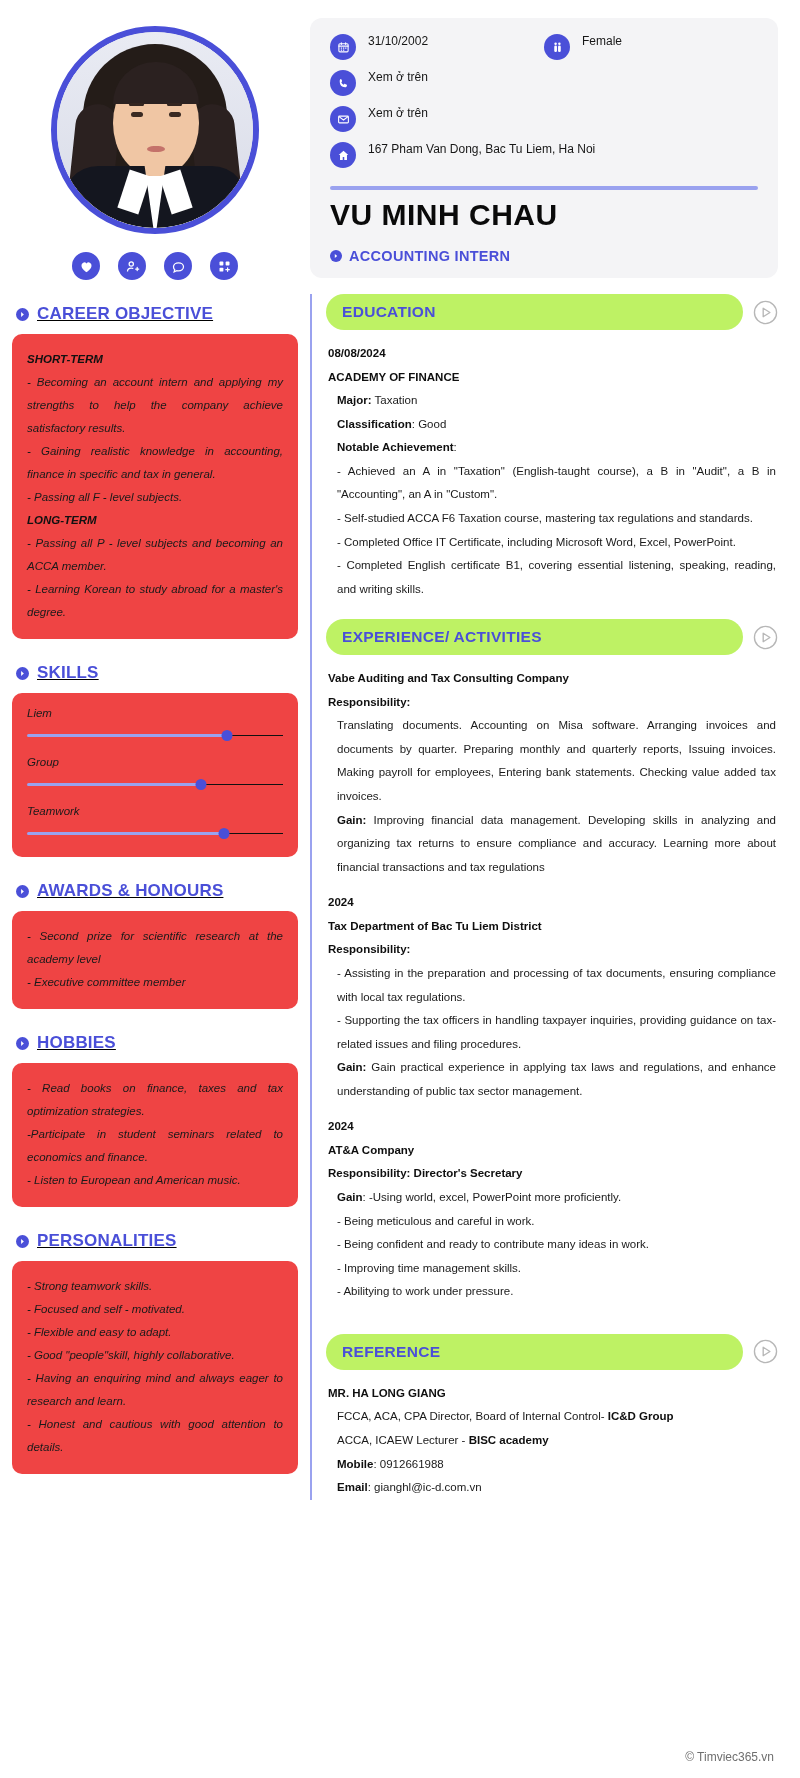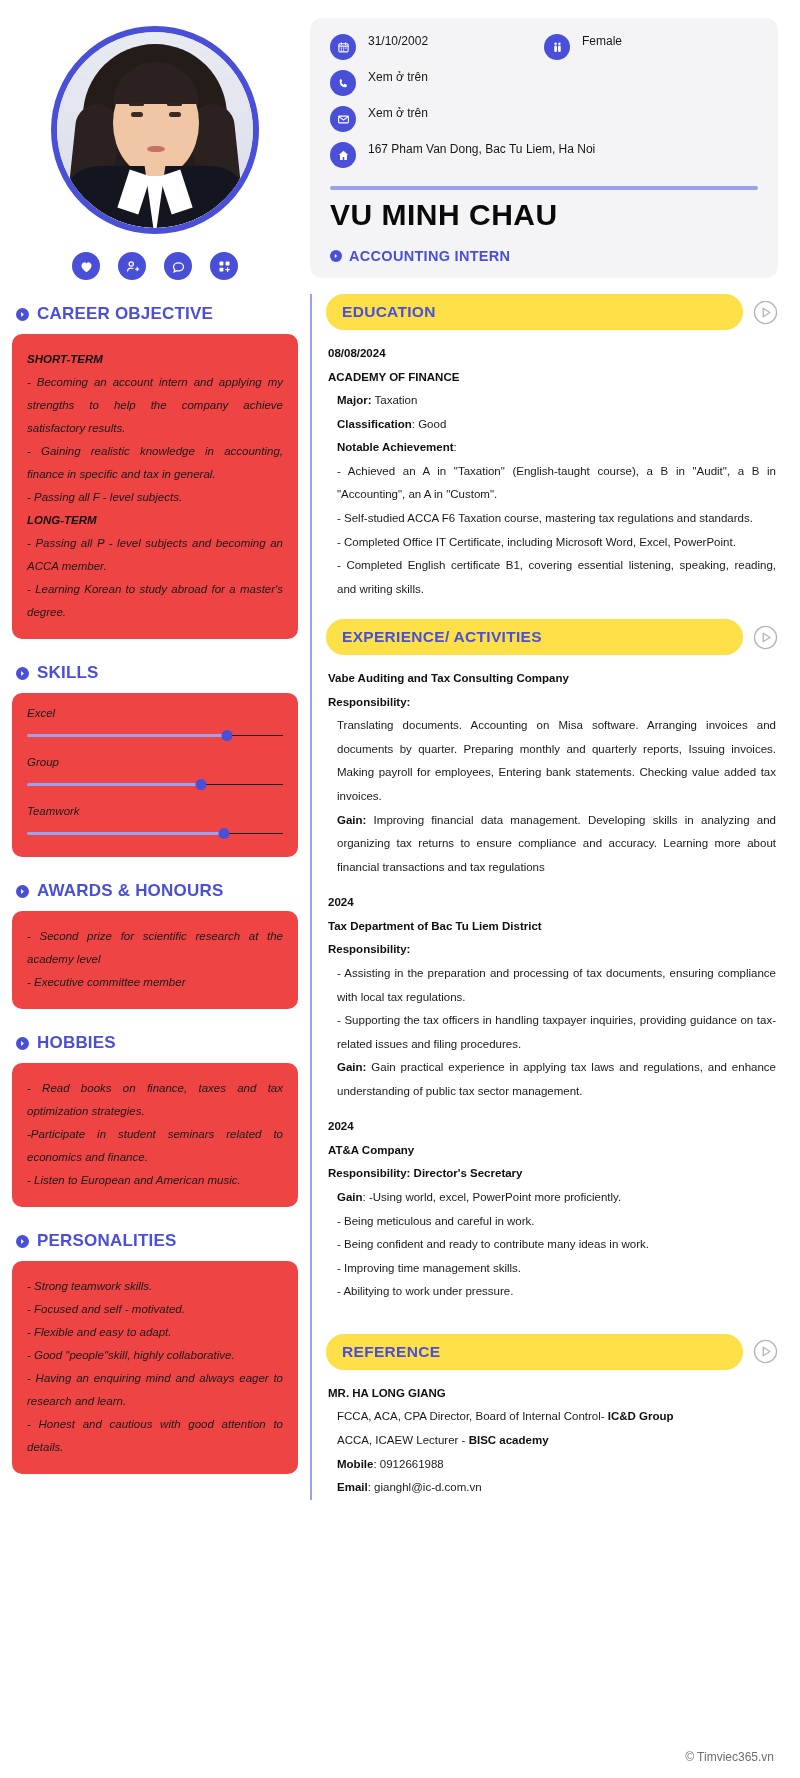--- a/index.html
+++ b/index.html
@@ -58,20 +58,21 @@
   .social-btn {
     width:28px; height:28px; border-radius:50%; background:#4A4FD8;
     display:flex; align-items:center; justify-content:center;
   }
   .social-btn svg { width:15px; height:15px; display:block; }
 
   
   .l-head {
     display:flex; align-items:center; gap:8px;
     margin: 24px 0 10px 4px;
+    text-decoration: underline;
   }
   .l-head .bullet {
     width:13px; height:13px; border-radius:50%;
     background:#4A4FD8; display:flex; align-items:center; justify-content:center;
     flex:0 0 13px;
   }
   .l-head .bullet svg { width:7px; height:7px; }
   .l-head .txt {
     color:#4A4FD8; font-size:17px; font-weight:bold; letter-spacing:.2px;
   }
@@ -127,21 +128,21 @@
   
   .right-body {
     position:relative;
     margin-top:16px;
     padding-left:14px;
     border-left:2px solid #9aa2ef;
   }
   .sec-head-row { display:flex; align-items:center; gap:10px; margin: 4px 0 12px 0; }
   .sec-pill {
     flex:1 1 auto;
-    background:#fde047;
+    background:#bef264;
     border-radius:18px;
     padding:9px 16px;
     color:#4A4FD8; font-size:15.5px; font-weight:bold; letter-spacing:.3px;
   }
   .play-ico { width:25px;height:25px;flex:0 0 25px; }
   .play-ico svg { width:25px;height:25px; display:block; }
 
   .sec-body { padding: 0 2px 0 2px; }
   .r-line { font-size:11.5px; color:#1a1a1a; line-height:2.05; text-align:justify;margin-left:9px; }
   .r-b { font-weight:bold; color:#0f0f0f; }
@@ -236,21 +237,21 @@
       <div class="l-head">
         <span class="bullet">
           <svg viewBox="0 0 10 10" fill="#fff">
               <path d="M3 1.5L7 5 3 8.5z"></path>
             </svg>
         </span>
         <span class="txt">SKILLS</span>
       </div>
       <div class="card">
         <div class="skill">
-          <div class="skill-name">Excel</div>
+          <div class="skill-name">Liem</div>
           <div class="slider">
             <div class="track-off"></div>
             <div class="track-on" style="width: 78%;"></div>
             <div class="knob" style="left: 78%;"></div>
           </div>
         </div>
         <div class="skill">
           <div class="skill-name">Group</div>
           <div class="slider">
             <div class="track-off"></div>

